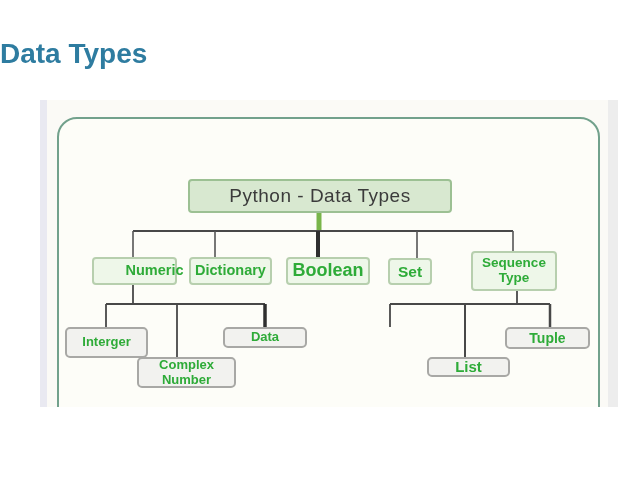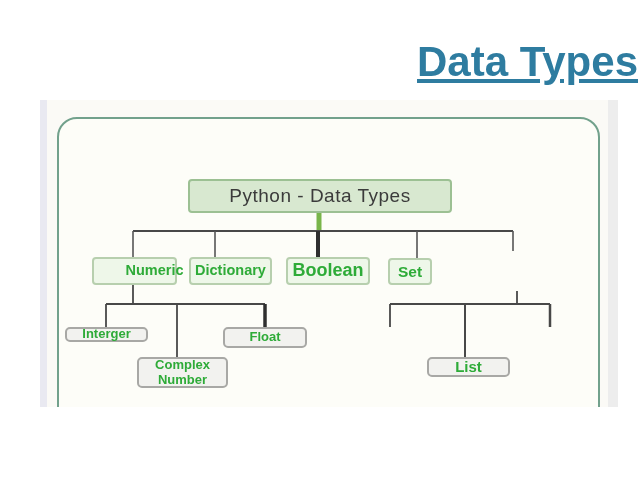--- a/index.html
+++ b/index.html
@@ -2,22 +2,22 @@
 <html><head>
 <meta charset="utf-8">
 <style>
   html, body { margin: 0; padding: 0; background: #ffffff; }
   body {
     width: 638px; height: 478px; position: relative; overflow: hidden;
     font-family: "Liberation Sans", sans-serif;
   }
   .page-title {
     position: absolute; top: 38px; left: 0; width: 638px;
-    text-align: right; font-size: 42px; font-weight: bold;
-    color: #2e7ca0; letter-spacing: 0px; text-decoration: underline;
+    text-align: left; font-size: 28px; font-weight: bold;
+    color: #2e7ca0; letter-spacing: 0px;
   }
   .figure {
     position: absolute; left: 40px; top: 100px; width: 578px; height: 307px;
     background: #fbfaf6; overflow: hidden;
   }
   .strip-left {
     position: absolute; left: 0; top: 0; width: 7px; height: 307px;
     background: #e9e9f1;
   }
   .strip-right {
@@ -82,19 +82,21 @@
     <line x1="425" y1="204" x2="425" y2="257" stroke="#484848" stroke-width="2"></line>
     <line x1="510" y1="204" x2="510" y2="227" stroke="#484848" stroke-width="2.5"></line>
   </svg>
 
   <div class="node node-root" style="left:148px; top:79px; width:264px; height:34px;">Python - Data Types</div>
 
   <div class="node node-cat" style="left:52px; top:157px; width:85px; height:28px;padding-left:40px;">Numeric</div>
   <div class="node node-cat" style="left:149px; top:157px; width:83px; height:28px;">Dictionary</div>
   <div class="node node-cat" style="left:246px; top:157px; width:84px; height:28px; font-size:18px;">Boolean</div>
   <div class="node node-cat" style="left:348px; top:158px; width:44px; height:27px; font-size:15.5px;">Set</div>
+  <div class="node node-cat" style="left:431px; top:151px; width:86px; height:40px; padding:2px 10px; font-size:13.5px;">Sequence Type</div>
 
-  <div class="node node-leaf" style="left:25px; top:227px; width:83px; height:15px;">Interger</div>
-  <div class="node node-leaf" style="left:97px; top:257px; width:91px; height:31px; padding:0 14px;text-align:center;">Complex Number</div>
-  <div class="node node-leaf" style="left:183px; top:227px; width:84px; height:21px;">Float</div>
+  <div class="node node-leaf" style="left:25px; top:227px; width:83px; height:31px;">Interger</div>
+  <div class="node node-leaf" style="left:97px; top:257px; width:99px; height:31px; padding:0 14px;text-align:center;">Complex Number</div>
+  <div class="node node-leaf" style="left:183px; top:227px; width:84px; height:21px;">Data</div>
 
   <div class="node node-leaf" style="left:387px; top:257px; width:83px; height:20px; font-size:15px;">List</div>
+  <div class="node node-leaf" style="left:465px; top:227px; width:85px; height:22px; font-size:14px;">Tuple</div>
 </div>
 
 </body></html>

